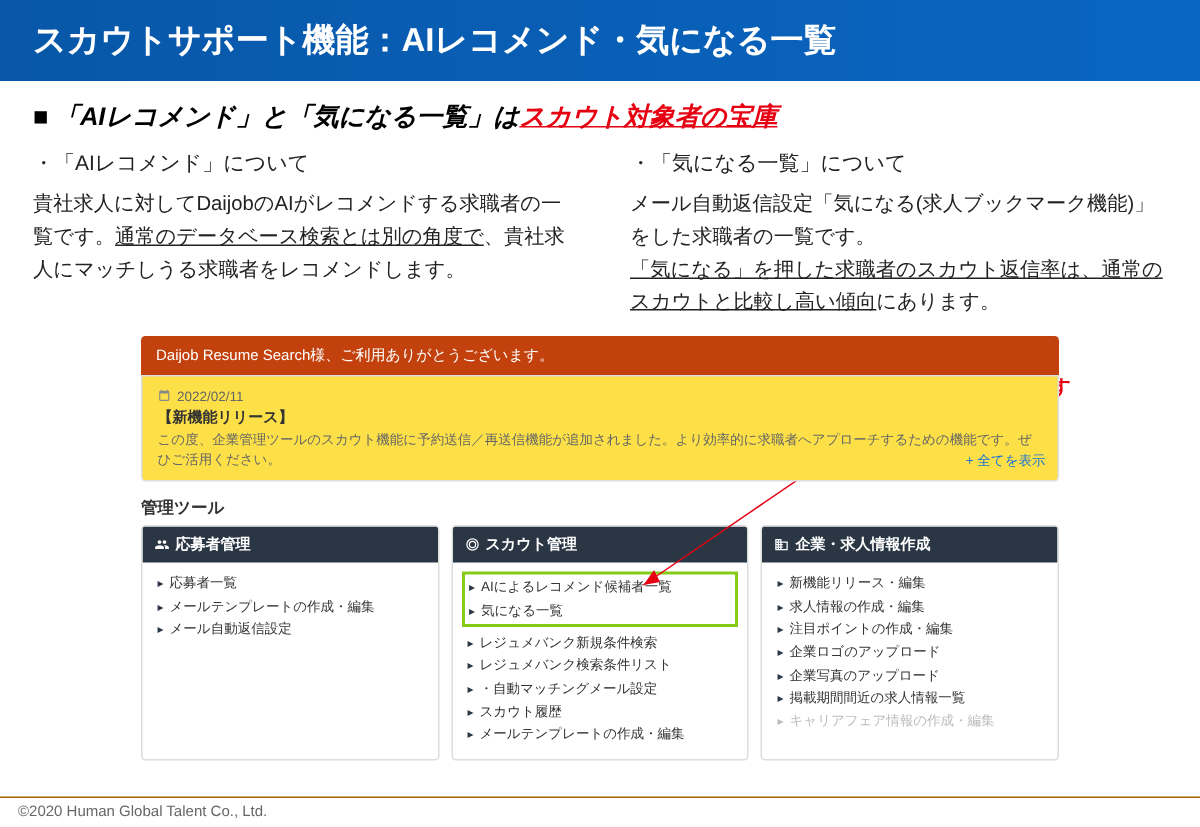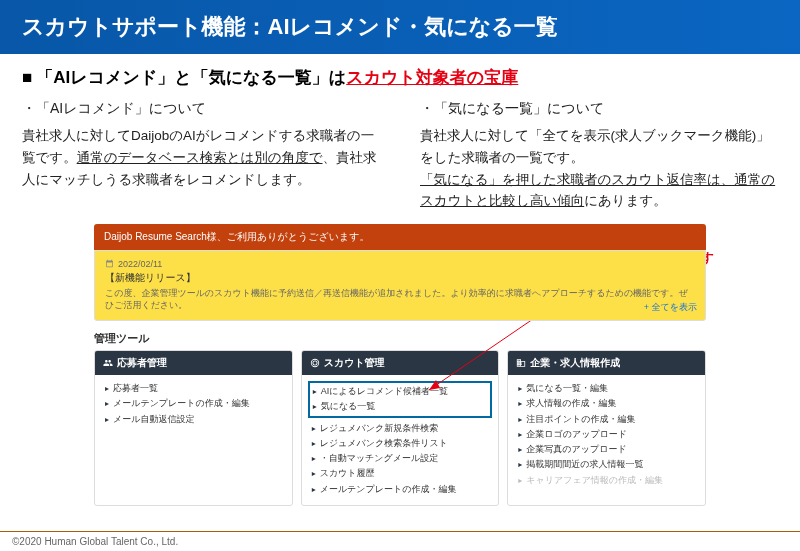--- a/index.html
+++ b/index.html
@@ -20,20 +20,21 @@
     font-weight: 600;
   }
   .content {
     padding: 12px 22px 8px 22px;
   }
   .lead-row {
     font-size: 17px;
     font-weight: 700;
     color: #000;
     margin-bottom: 8px;
+    font-style: italic;
   }
   .lead-prefix::before { content: "■"; margin-right: 4px; }
   .lead-red { color: #e60012; }
   .lead-under { text-decoration: underline; }
 
   .two-col {
     display: flex;
     gap: 40px;
   }
   .col { flex: 1; font-size: 13.5px; color: #222; line-height: 1.6; }
@@ -64,21 +65,21 @@
   }
   .news-date {
     display: inline-flex;
     align-items: center;
     gap: 4px;
     color: #666;
     font-size: 9px;
     margin-bottom: 2px;
   }
   .news-date svg { width: 9px; height: 9px; }
-  .news-title { font-size: 10px; color: #333; }
+  .news-title { font-size: 10px; color: #333; font-weight: bold; }
   .news-body { font-size: 9px; color: #666; margin-top: 2px; line-height: 1.4; }
   .show-all {
     position: absolute;
     right: 8px;
     bottom: 6px;
     color: #1a74d6;
     font-size: 9px;
   }
 
   .section-title {
@@ -120,21 +121,21 @@
   }
   .panel-body .item.muted { color: #bbb; }
   .panel-body .item::before {
     content: "▸";
     color: #2a3644;
     margin-right: 4px;
     font-size: 8px;
   }
   .panel-body .item.muted::before { color: #bbb; }
   .highlight-box {
-    border: 2px solid #0369a1;
+    border: 2px solid #84cc16;
     padding: 1px 3px;
     margin: 0 -4px 3px -4px;
   }
 
   
   .callout-text {
     position: absolute;
     top: 25px;
     right: -8px;
     color: #e60012;
@@ -173,21 +174,21 @@
     <span class="lead-prefix">「AIレコメンド」と「気になる一覧」は</span><span class="lead-red lead-under">スカウト対象者の宝庫</span>
   </div>
 
   <div class="two-col">
     <div class="col">
       <div class="sub-h">・「AIレコメンド」について</div>
       <p><span>貴社求人に対してDaijobのAIがレコメンドする求職者の一覧です。</span><span class="u">通常のデータベース検索とは別の角度で</span><span>、貴社求人にマッチしうる求職者をレコメンドします。</span></p>
     </div>
     <div class="col">
       <div class="sub-h">・「気になる一覧」について</div>
-      <p>貴社求人に対して「全てを表示(求人ブックマーク機能)」をした求職者の一覧です。</p>
+      <p>メール自動返信設定「気になる(求人ブックマーク機能)」をした求職者の一覧です。</p>
       <p><span class="u">「気になる」を押した求職者のスカウト返信率は、通常のスカウトと比較し高い傾向</span><span>にあります。</span></p>
     </div>
   </div>
 
   <div class="app-mock">
 
     <div class="callout-text">こちらからご確認頂けます</div>
     <svg class="callout-line" viewBox="0 0 190 120">
       <line x1="175" y1="2" x2="5" y2="118"></line>
       <polygon points="5,118 12,108 16,116" fill="#e60012"></polygon>
@@ -247,21 +248,21 @@
       </div>
 
       <div class="panel">
         <div class="panel-head">
           <svg viewBox="0 0 24 24">
               <path d="M12 7V3H2v18h20V7H12zM6 19H4v-2h2v2zm0-4H4v-2h2v2zm0-4H4V9h2v2zm0-4H4V5h2v2zm4 12H8v-2h2v2zm0-4H8v-2h2v2zm0-4H8V9h2v2zm0-4H8V5h2v2zm10 12h-8v-2h2v-2h-2v-2h2v-2h-2V9h8v10z"></path>
             </svg>
           <span>企業・求人情報作成</span>
         </div>
         <div class="panel-body">
-          <div class="item">気になる一覧・編集</div>
+          <div class="item">新機能リリース・編集</div>
           <div class="item">求人情報の作成・編集</div>
           <div class="item">注目ポイントの作成・編集</div>
           <div class="item">企業ロゴのアップロード</div>
           <div class="item">企業写真のアップロード</div>
           <div class="item">掲載期間間近の求人情報一覧</div>
           <div class="item muted">キャリアフェア情報の作成・編集</div>
         </div>
       </div>
 
     </div>

